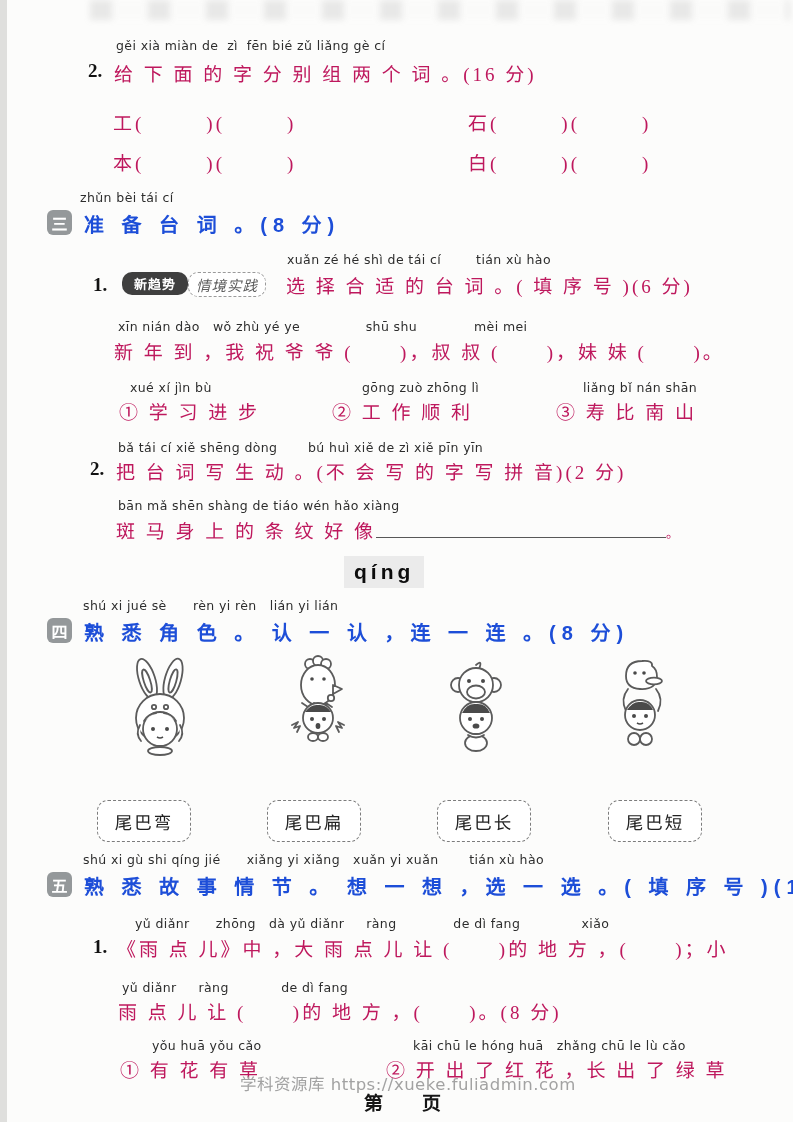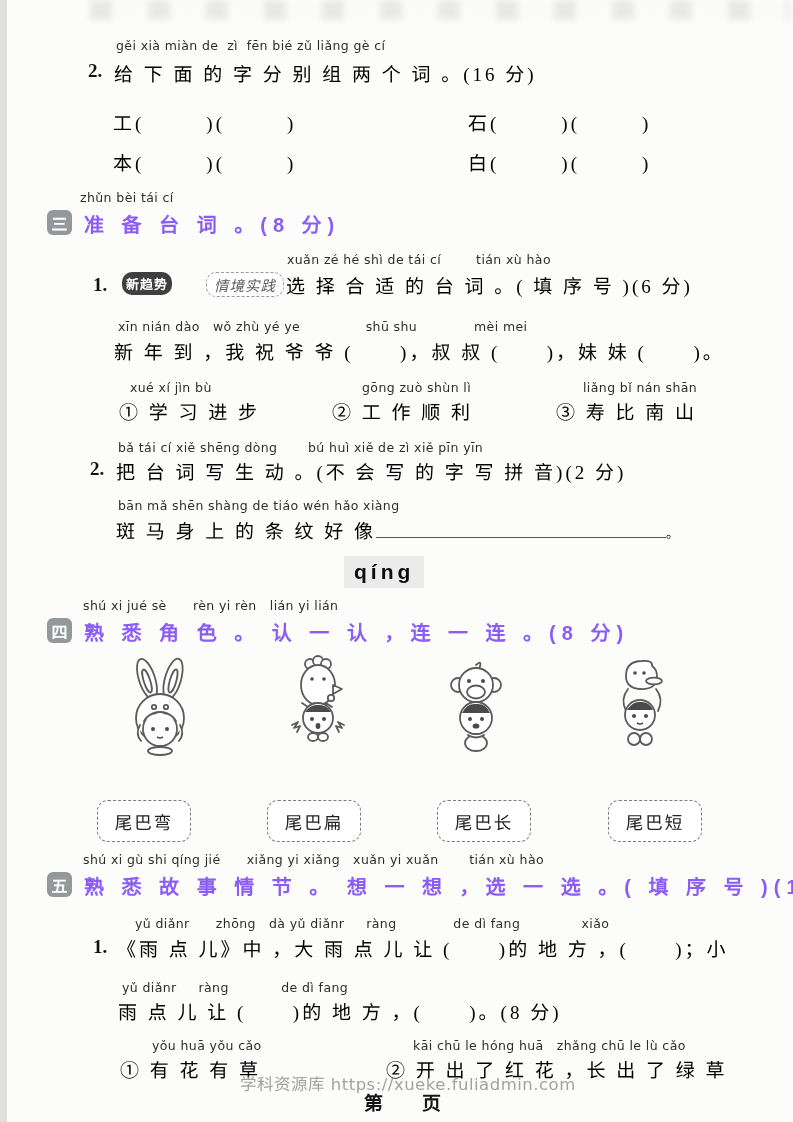--- a/index.html
+++ b/index.html
@@ -1,33 +1,33 @@
 <!DOCTYPE html>
 <html lang="zh-CN"><head>
 <meta charset="utf-8">
 <style>
   html,body{margin:0;padding:0;background:#ffffff;}
   #page{position:relative;width:793px;height:1122px;background:#fcfcfb;overflow:hidden;
         font-family:"Liberation Serif",serif;}
   .abs{position:absolute;}
   .pinyin{font-family:"DejaVu Sans",sans-serif;font-size:12.5px;color:#2d2d2d;
           white-space:pre;letter-spacing:.4px;}
-  .cn{font-size:19px;color:#000000;white-space:pre;letter-spacing:3px;
+  .cn{font-size:19px;color:#be185d;white-space:pre;letter-spacing:3px;
       font-family:"Liberation Serif",serif;}
   .num{font-weight:bold;font-size:19px;color:#111;font-family:"Liberation Serif",serif;}
   .title{font-family:"Liberation Sans",sans-serif;font-weight:bold;font-size:20px;
-         letter-spacing:6px;color:#8b5cf6;white-space:pre;}
+         letter-spacing:6px;color:#1d4ed8;white-space:pre;}
   .badge{width:25px;height:25px;background:#94989a;color:#fff;border-radius:6px;
          font-family:"Liberation Sans",sans-serif;font-weight:bold;font-size:16px;
          display:flex;align-items:center;justify-content:center;}
   .tag-dark{display:inline-block;background:#3f3f3f;color:#fff;border-radius:10px;
             font-family:"Liberation Sans",sans-serif;font-size:13px;font-weight:bold;
-            padding:2px 4px;letter-spacing:1px;}
+            padding:2px 12px;letter-spacing:1px;}
   .tag-dash{display:inline-block;border:1px dashed #9a9a9a;color:#5c5c5c;border-radius:10px;
-            font-size:14.5px;font-style:italic;padding:1px 7px;margin-left:20px;
+            font-size:14.5px;font-style:italic;padding:1px 7px;margin-left:2px;
             letter-spacing:1px;background:#fff;}
   .banner{background:#ebebeb;font-family:"Liberation Sans",sans-serif;font-weight:bold;
           font-size:21px;letter-spacing:4px;color:#0d0d0d;padding:4px 10px;}
   .tailbox{position:absolute;width:92px;height:40px;border:1.6px dashed #7c7c7c;
            border-radius:11px;display:flex;align-items:center;justify-content:center;
            font-size:17.5px;letter-spacing:2px;color:#222;background:#fff;}
   .blank{display:inline-block;width:290px;border-bottom:1.6px solid #575757;height:16px;
          vertical-align:baseline;}
   .watermark{font-family:"DejaVu Sans",sans-serif;font-size:16.5px;color:#a2a2a2;
              letter-spacing:.5px;}
@@ -62,21 +62,21 @@
   <div class="abs pinyin" style="left:287px;top:252px">xuǎn zé hé shì de tái cí        tián xù hào</div>
   <span class="abs num" style="left:93px;top:274px">1.</span>
   <span class="abs tag-dark" style="left:122px;top:272px">新趋势</span>
   <span class="abs tag-dash" style="left:186px;top:272px">情境实践</span>
   <div class="abs cn" style="left:286px;top:271px">选 择 合 适 的 台 词 。( 填 序 号 )(6 分)</div>
 
   <div class="abs pinyin" style="left:118px;top:319px">xīn nián dào   wǒ zhù yé ye               shū shu             mèi mei</div>
   <div class="abs cn" style="left:114px;top:337px">新 年 到 ，我 祝 爷 爷 (      )，叔 叔 (      )，妹 妹 (      )。</div>
 
   <div class="abs pinyin" style="left:130px;top:380px">xué xí jìn bù</div>
-  <div class="abs pinyin" style="left:362px;top:380px">gōng zuò shùn lì</div>
+  <div class="abs pinyin" style="left:362px;top:380px">gōng zuò zhōng lì</div>
   <div class="abs pinyin" style="left:583px;top:380px">liǎng bǐ nán shān</div>
   <div class="abs cn" style="left:119px;top:397px">① 学 习 进 步</div>
   <div class="abs cn" style="left:332px;top:397px">② 工 作 顺 利</div>
   <div class="abs cn" style="left:556px;top:397px">③ 寿 比 南 山</div>
 
   <div class="abs pinyin" style="left:118px;top:440px">bǎ tái cí xiě shēng dòng       bú huì xiě de zì xiě pīn yīn</div>
   <span class="abs num" style="left:90px;top:458px">2.</span>
   <div class="abs cn" style="left:116px;top:457px">把 台 词 写 生 动 。(不 会 写 的 字 写 拼 音)(2 分)</div>
 
   <div class="abs pinyin" style="left:118px;top:498px">bān mǎ shēn shàng de tiáo wén hǎo xiàng</div>

